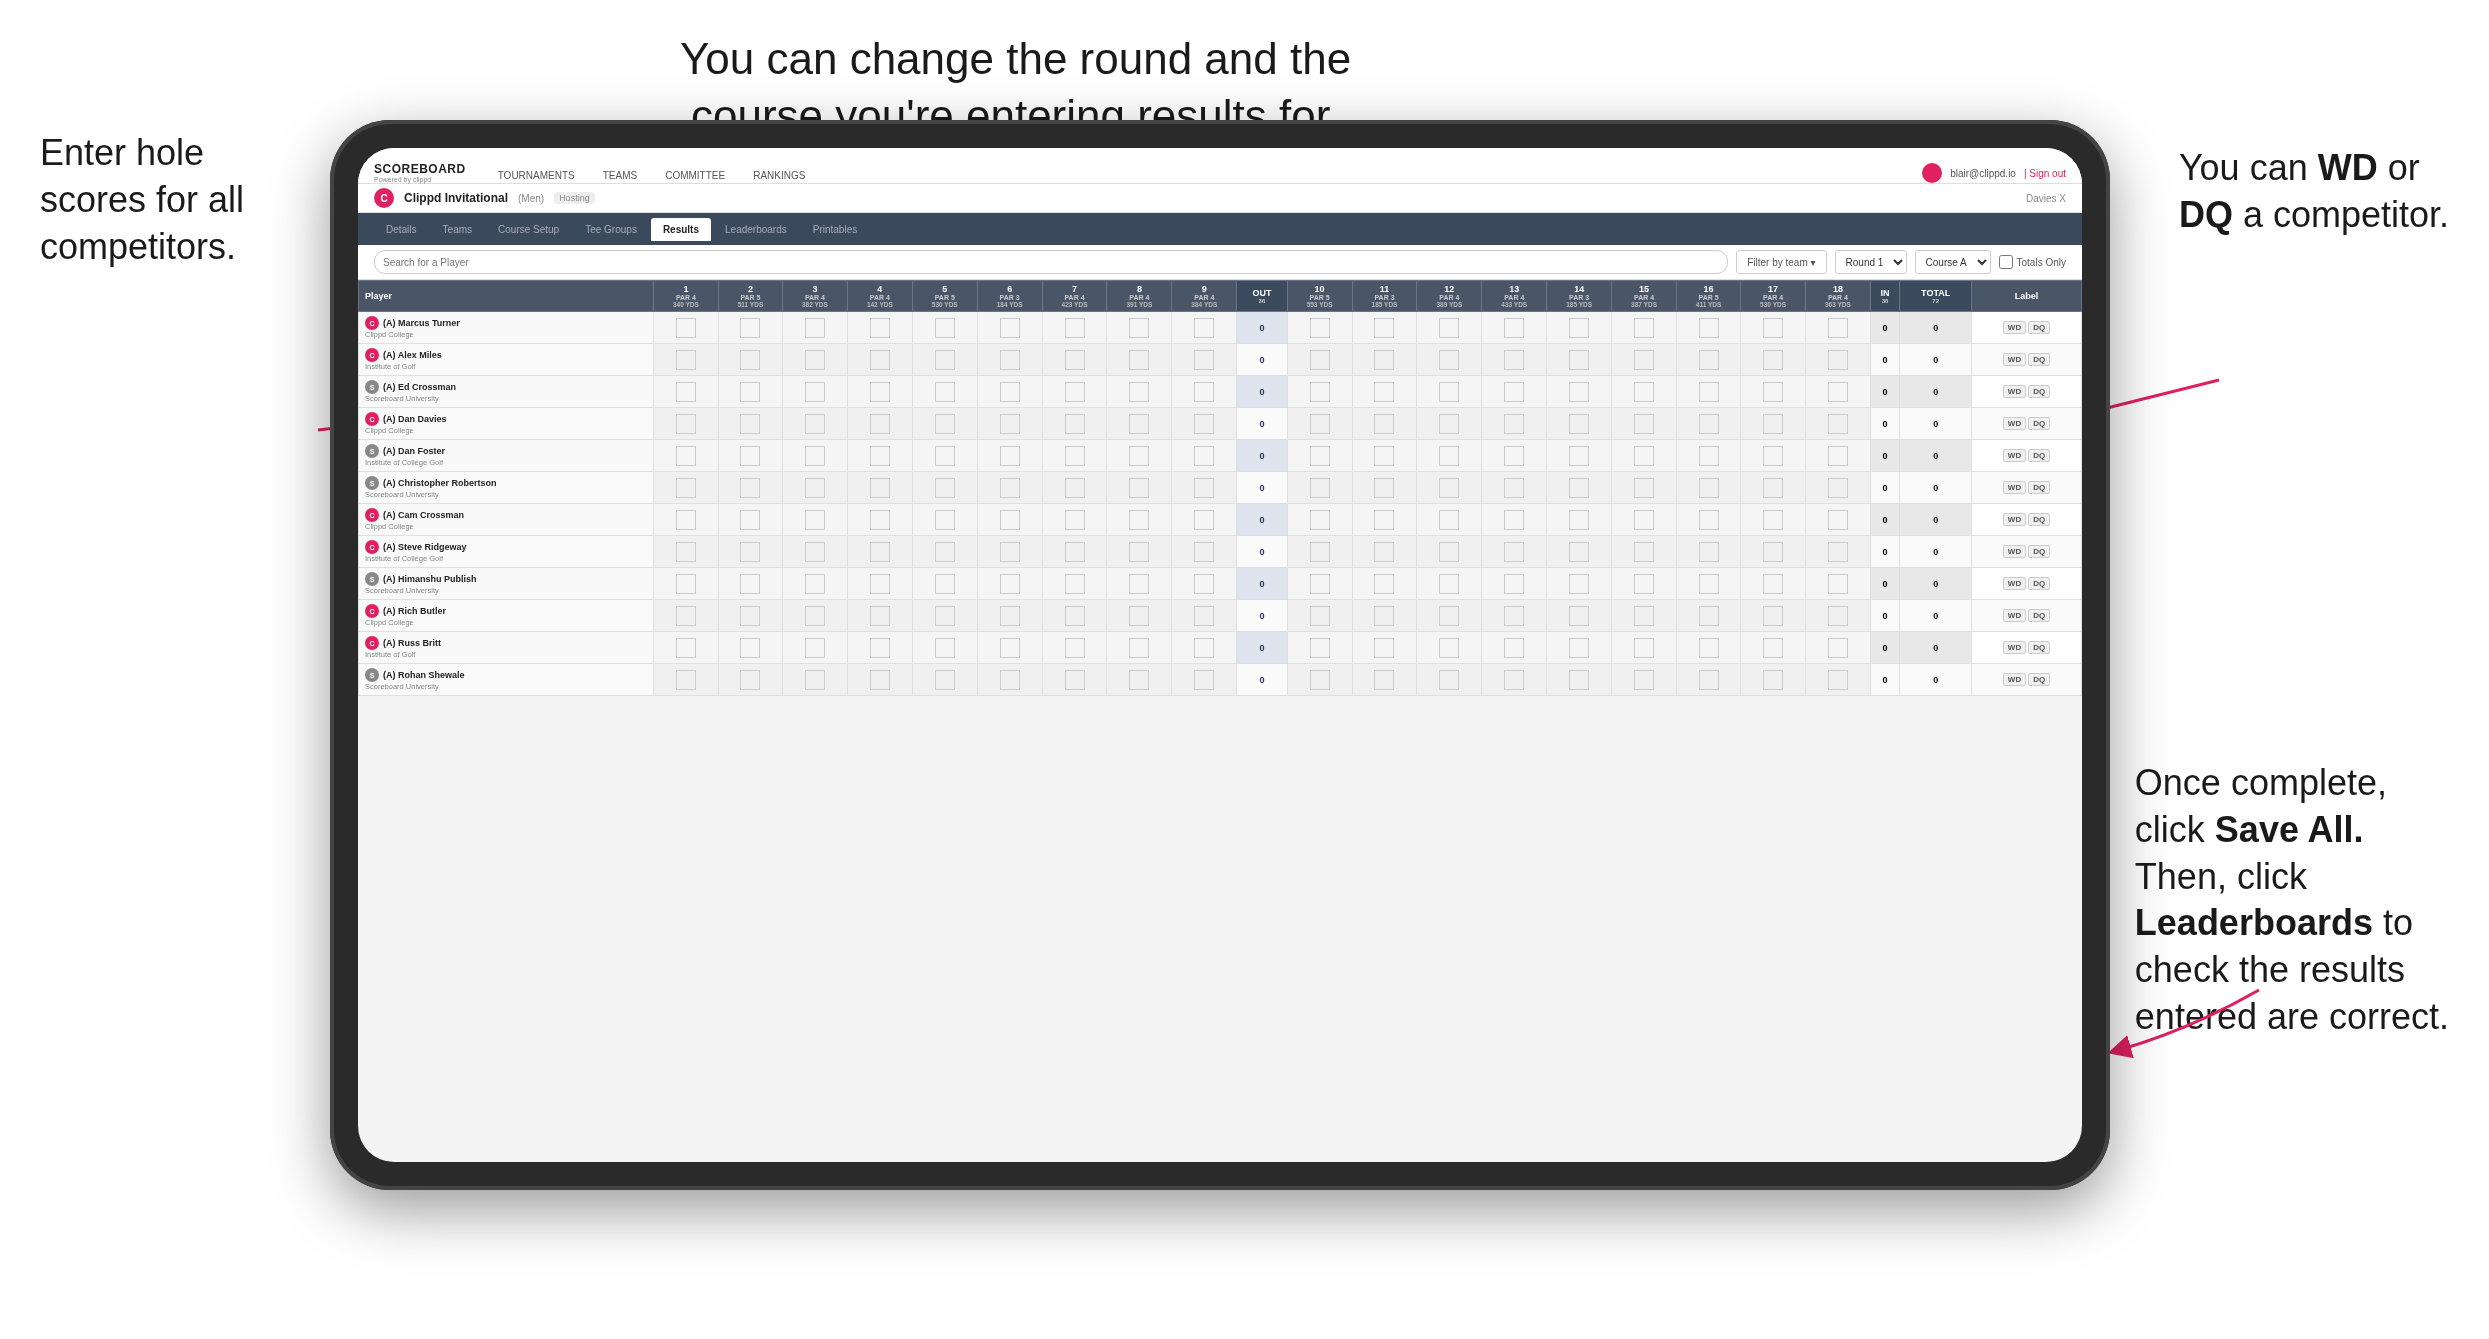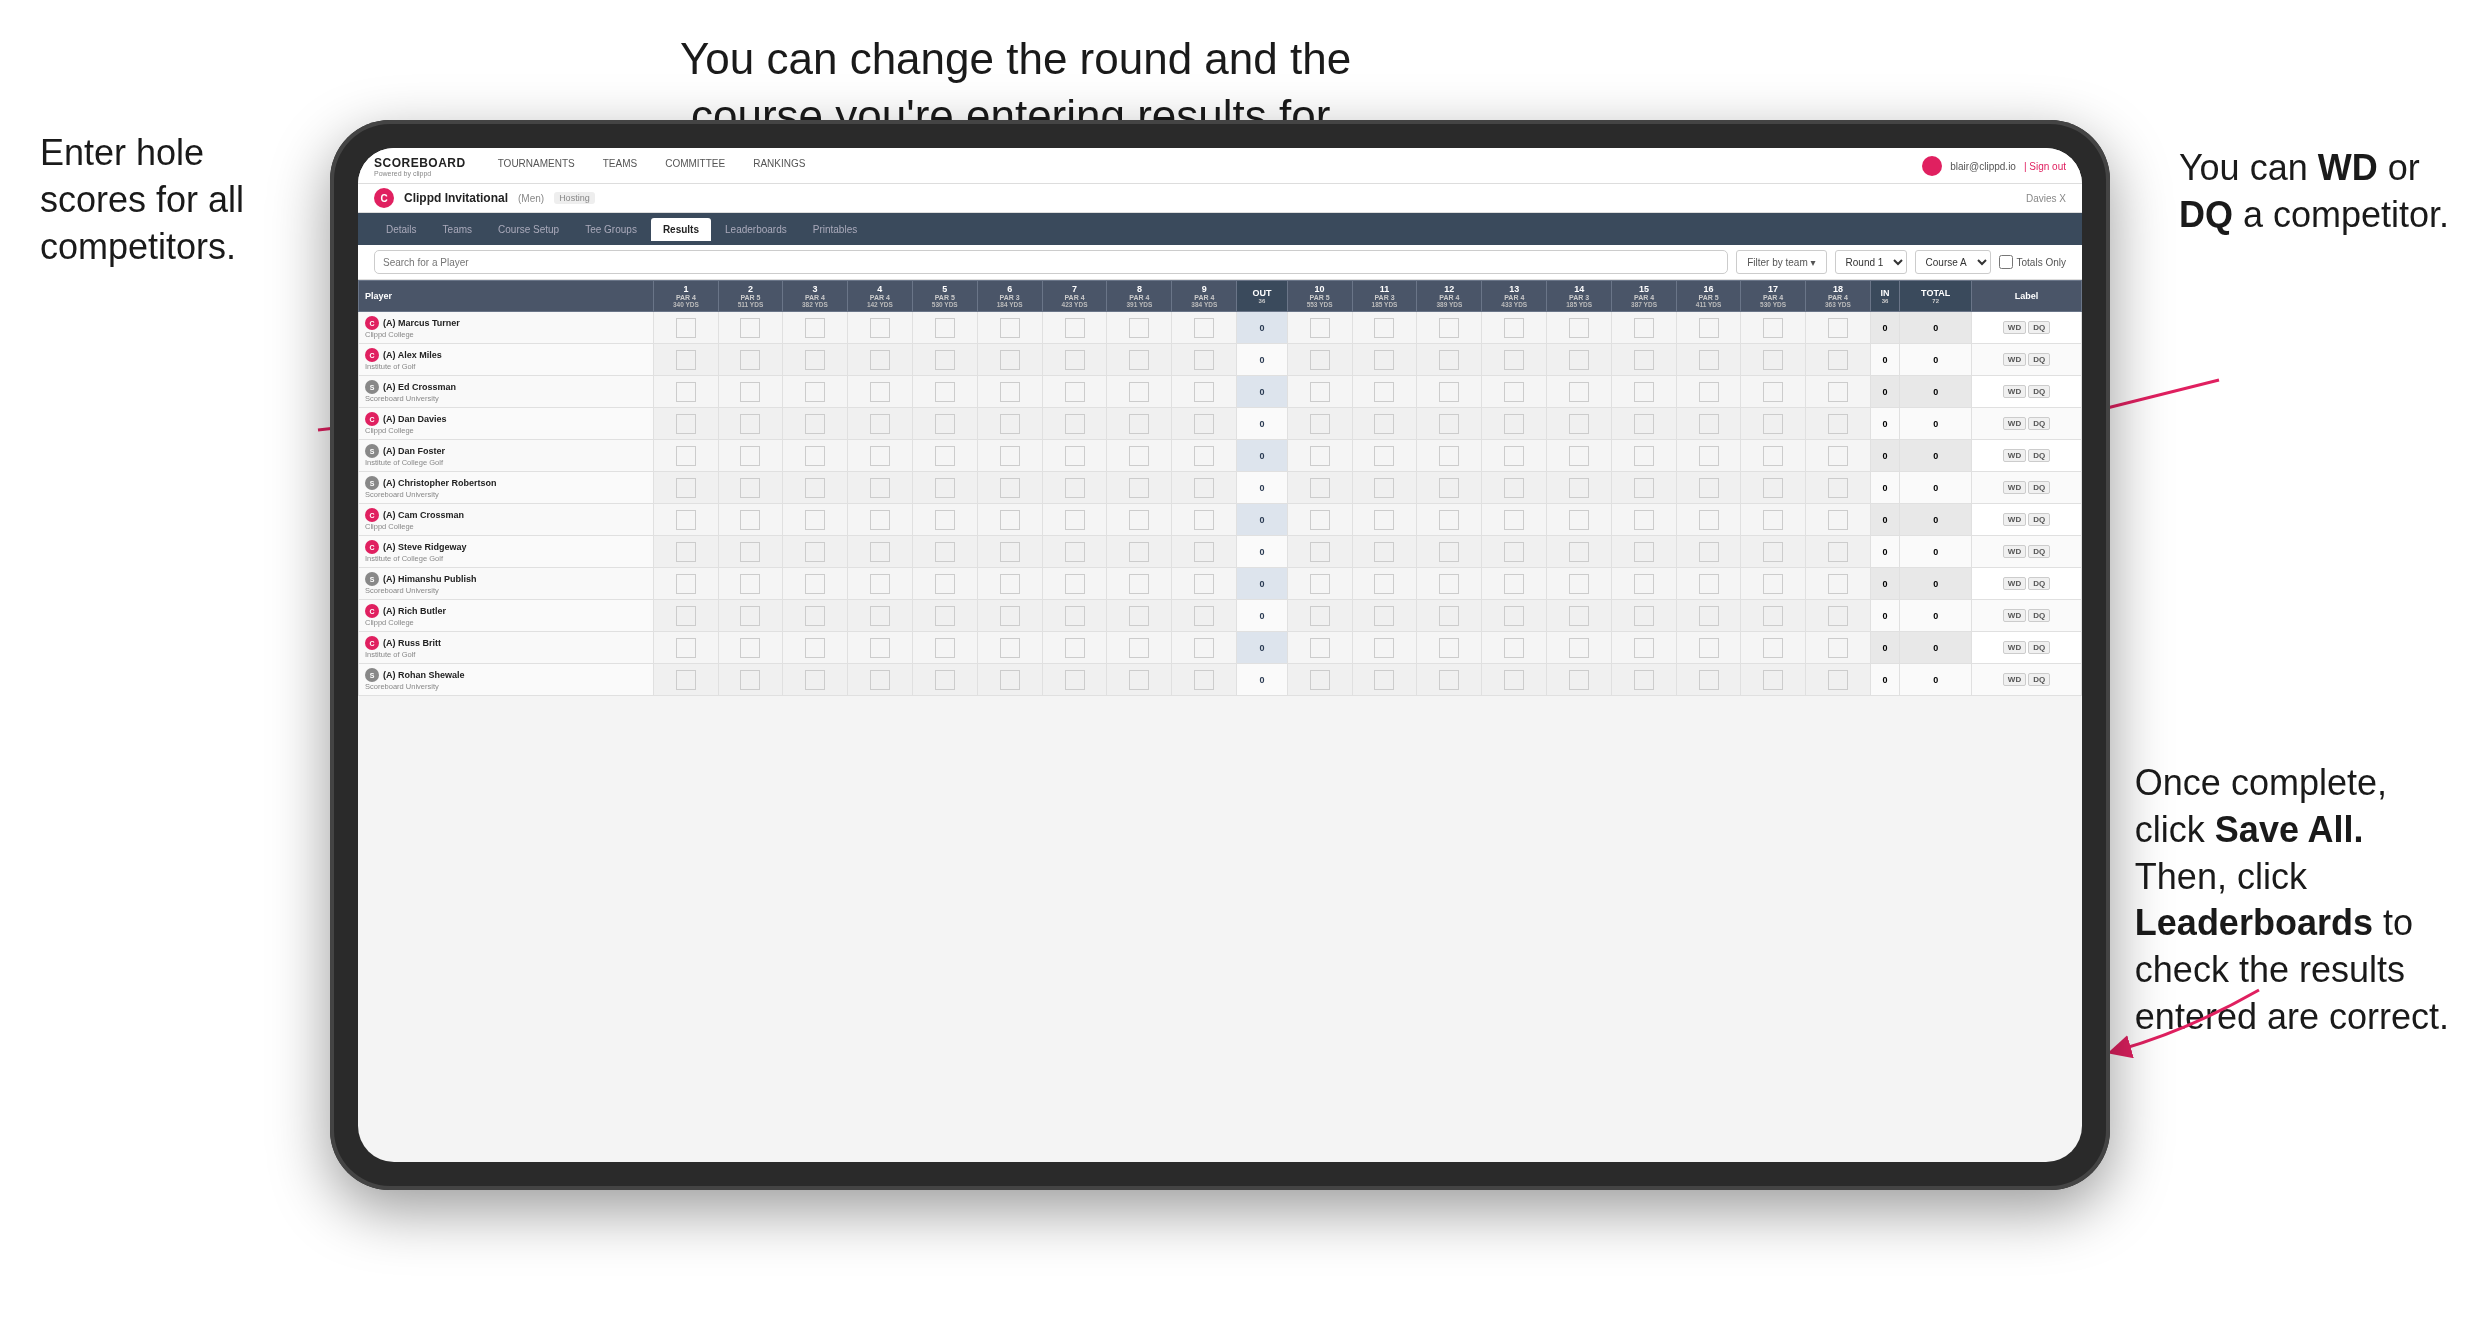--- a/index.html
+++ b/index.html
@@ -72,24 +72,24 @@
       background: #f4f4f4;
       display: flex;
       flex-direction: column;
       font-size: 11px;
     }
 
     
     .top-nav {
       background: #ffffff;
       border-bottom: 1px solid #ddd;
-      padding: 8px 16px;
+      padding: 0 16px;
       height: 36px;
       display: flex;
-      align-items: flex-start;
+      align-items: flex-end;
       gap: 20px;
     }
     .brand {
       display: flex;
       flex-direction: column;
       margin-right: 8px;
     }
     .brand-title {
       font-size: 12px;
       font-weight: 900;
@@ -193,21 +193,21 @@
       border-bottom: 1px solid #ddd;
       padding: 5px 16px;
       display: flex;
       align-items: center;
       gap: 8px;
     }
     .search-box {
       flex: 1;
       height: 24px;
       border: 1px solid #ccc;
-      border-radius: 5px;
+      border-radius: 11px;
       padding: 0 8px;
       font-size: 10px;
       color: #999;
     }
     .filter-btn {
       height: 24px;
       padding: 0 10px;
       border: 1px solid #ccc;
       border-radius: 3px;
       background: white;

